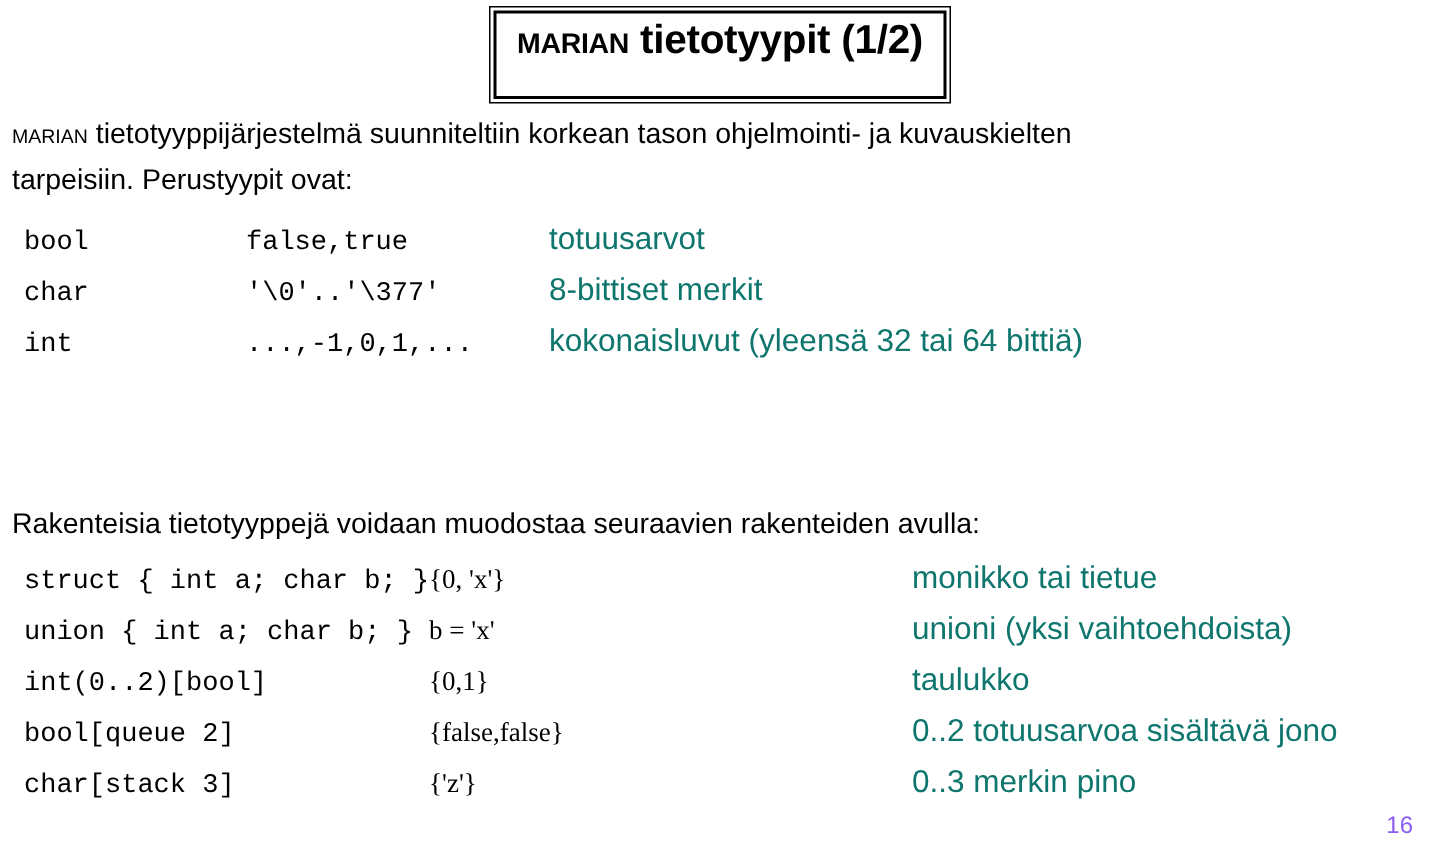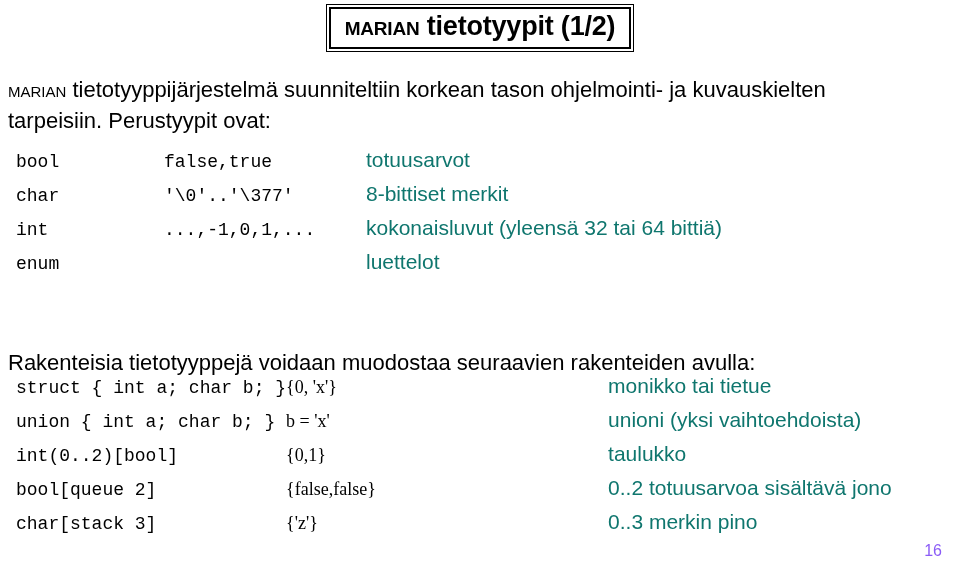--- a/index.html
+++ b/index.html
@@ -25,57 +25,57 @@
     text-align: center;
   }
   .title-box {
     display: inline-block;
     border: 1px solid #000;
     padding: 2px;
     background: #ffffff;
   }
   .title-box-inner {
     border: 2px solid #000;
-    padding: 1px 14px 4px 14px;
+    padding: 1px 14px 21px 14px;
     background: #ffffff;
   }
   .title-text {
     font-family: "Liberation Sans", sans-serif;
     font-weight: bold;
     font-size: 27px;
     line-height: 33px;
     letter-spacing: -0.2px;
     white-space: nowrap;
   }
   .sc {
     font-variant: small-caps;
     text-transform: lowercase;
   }
 
   
   .para {
     position: absolute;
-    font-size: 22px;
+    font-size: 19px;
     line-height: 31px;
     color: #000;
   }
   #intro-para {
     left: 8px;
     top: 74px;
     width: 944px;
     text-align: justify;
     text-justify: inter-word;
   }
   #intro-para .lastline {
     display: block;
     text-align: left;
   }
   #composite-para {
     left: 8px;
-    top: 347px;
+    top: 334px;
     width: 944px;
     text-align: left;
   }
 
   
   .type-table {
     position: absolute;
     border-collapse: collapse;
   }
   #basic-table { left: 8px; top: 144px; }
@@ -142,25 +142,20 @@
     <tr>
       <td class="col-mono c1">char</td>
       <td class="col-mono c2">'\0'..'\377'</td>
       <td class="col-desc c3">8-bittiset merkit</td>
     </tr>
     <tr>
       <td class="col-mono c1">int</td>
       <td class="col-mono c2">...,-1,0,1,...</td>
       <td class="col-desc c3">kokonaisluvut (yleensä 32 tai 64 bittiä)</td>
     </tr>
-    <tr>
-      <td class="col-mono c1">enum</td>
-      <td class="col-mono c2"></td>
-      <td class="col-desc c3">luettelot</td>
-    </tr>
   </tbody>
 </table>
 
 <div class="para" id="composite-para">Rakenteisia tietotyyppejä voidaan muodostaa seuraavien rakenteiden avulla:</div>
 
 <table class="type-table" id="composite-table">
   <tbody>
     <tr>
       <td class="col-mono c1">struct { int a; char b; }</td>
       <td class="col-mono c2">{0, 'x'}</td>

